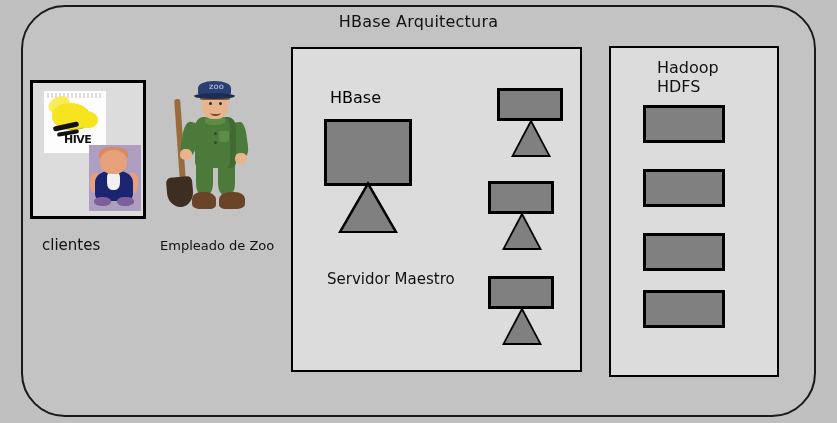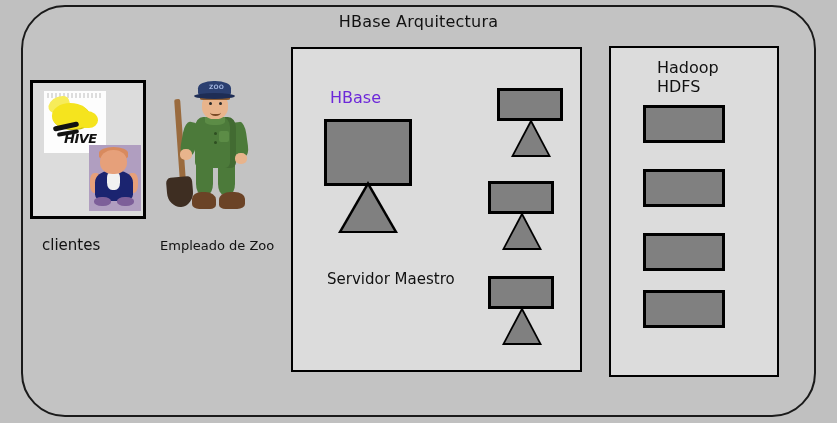--- a/index.html
+++ b/index.html
@@ -106,22 +106,21 @@
     background: #111111;
     border-radius: 3px;
     transform: rotate(-10deg);
   }
   .hive-logo .hive-word {
     position: absolute;
     left: 20px;
     bottom: 7px;
     font-family: "DejaVu Sans", sans-serif;
     font-weight: bold;
-    font-size: 13px;
-    font-style: italic;
+    font-size: 11px;
     color: #111111;
     letter-spacing: -0.5px;
   }
   .hive-logo .hive-topnoise {
     position: absolute;
     left: 3px; top: 2px;
     width: 54px; height: 5px;
     background: repeating-linear-gradient(90deg,#cfcfcf 0 2px,#fdfdfd 2px 4px);
     opacity: .7;
   }
@@ -312,21 +311,21 @@
     height: 325px;
     box-sizing: border-box;
     background: #dcdcdc;
     border: 2px solid #000000;
   }
   .label-hbase {
     position: absolute;
     left: 330px;
     top: 88px;
     font-size: 16px;
-    color: #6d28d9;
+    color: #000000;
   }
   .label-servidor-maestro {
     position: absolute;
     left: 327px;
     top: 270px;
     font-size: 15px;
     color: #111111;
   }
   .label-region-servidor {
     position: absolute;

